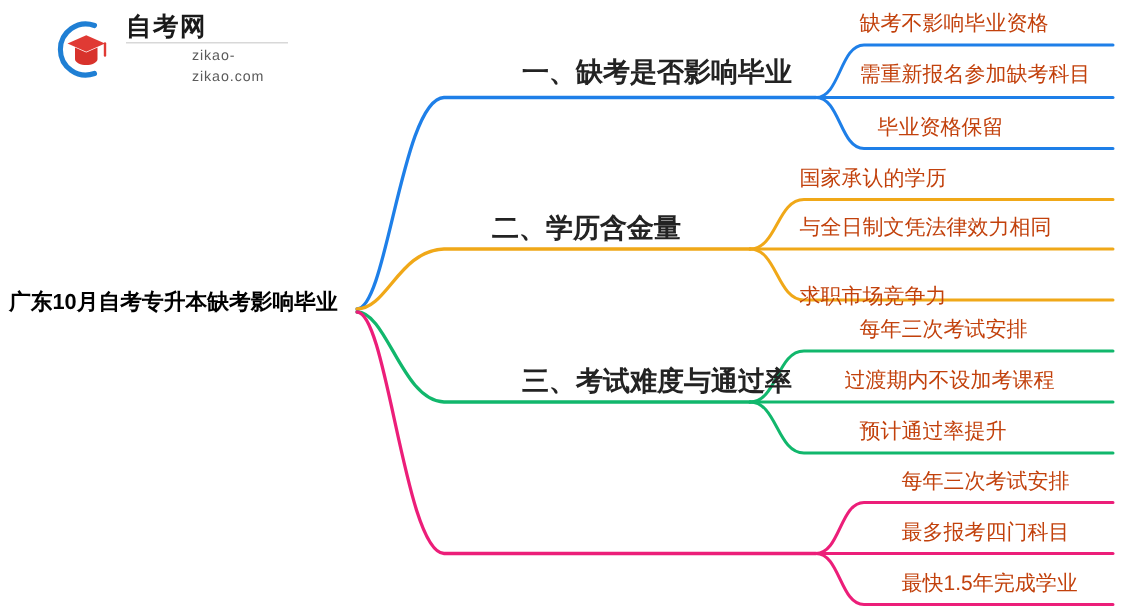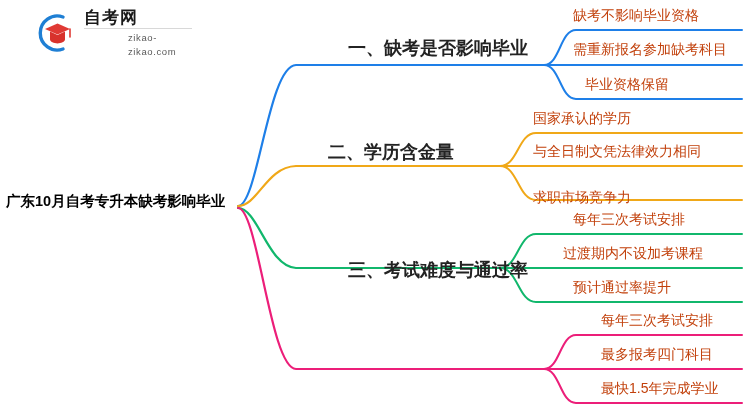--- a/index.html
+++ b/index.html
@@ -143,21 +143,21 @@
       <path d="M544,369 C560,369 560,403 576,403 L742,403" fill="none" stroke="#EC1E79" stroke-width="2" stroke-linecap="round"></path>
     </g>
   </svg>
 
   <div class="node-label" id="root-node">广东10月自考专升本缺考影响毕业</div>
 
   <div class="node-label branch-label" style="left:348px; top:36px;">一、缺考是否影响毕业</div>
 
   <div class="node-label branch-label" style="left:328px; top:140px;">二、学历含金量</div>
 
-  <div class="node-label branch-label" style="left:348px; top:258px;">三、考试难度与通过率</div>
+  <div class="node-label branch-label" style="left:348px; top:242px;">三、考试难度与通过率</div>
 
 
   <div class="node-label leaf-label" style="left:573px; top:7px;">缺考不影响毕业资格</div>
   <div class="node-label leaf-label" style="left:573px; top:41px;">需重新报名参加缺考科目</div>
   <div class="node-label leaf-label" style="left:573px; top:76px;margin-left:12px;">毕业资格保留</div>
 
   <div class="node-label leaf-label" style="left:533px; top:110px;">国家承认的学历</div>
   <div class="node-label leaf-label" style="left:533px; top:143px;">与全日制文凭法律效力相同</div>
   <div class="node-label leaf-label" style="left:533px; top:177px;margin-top:12px;">求职市场竞争力</div>
 

